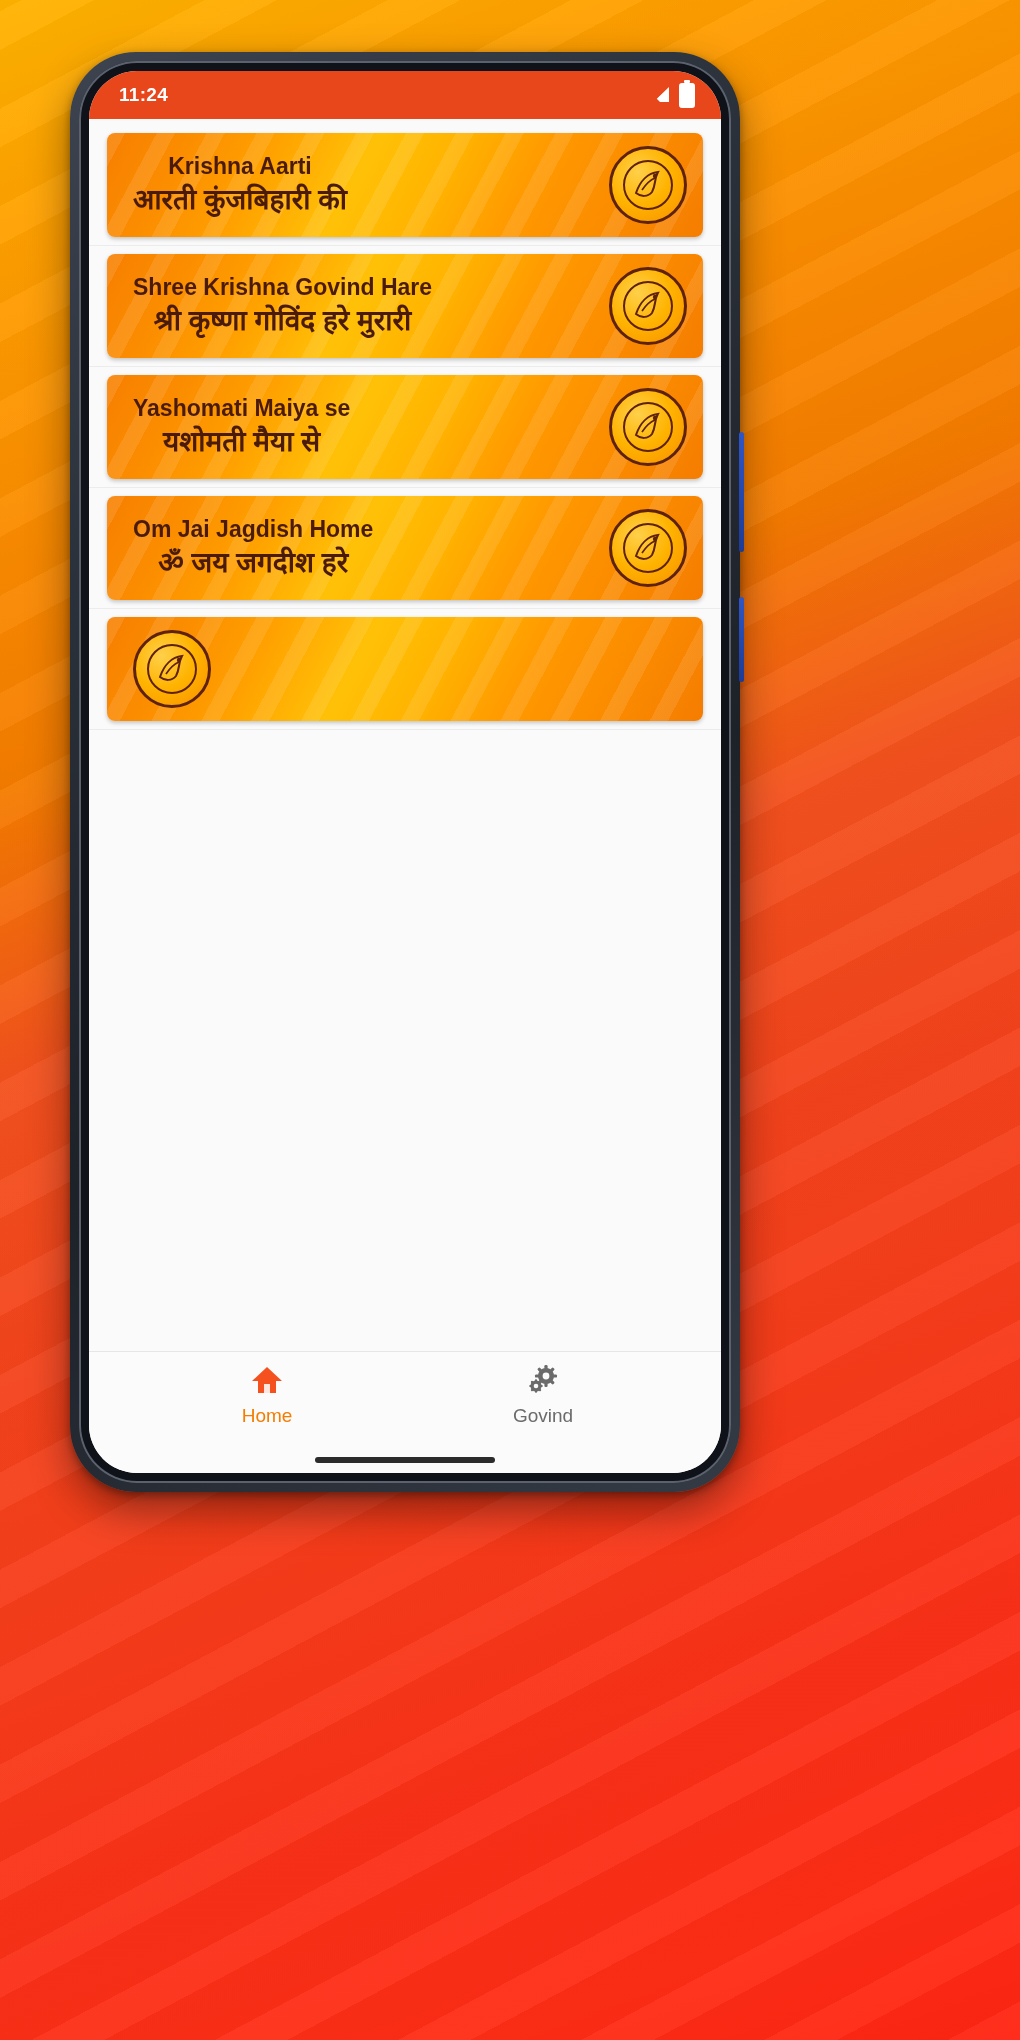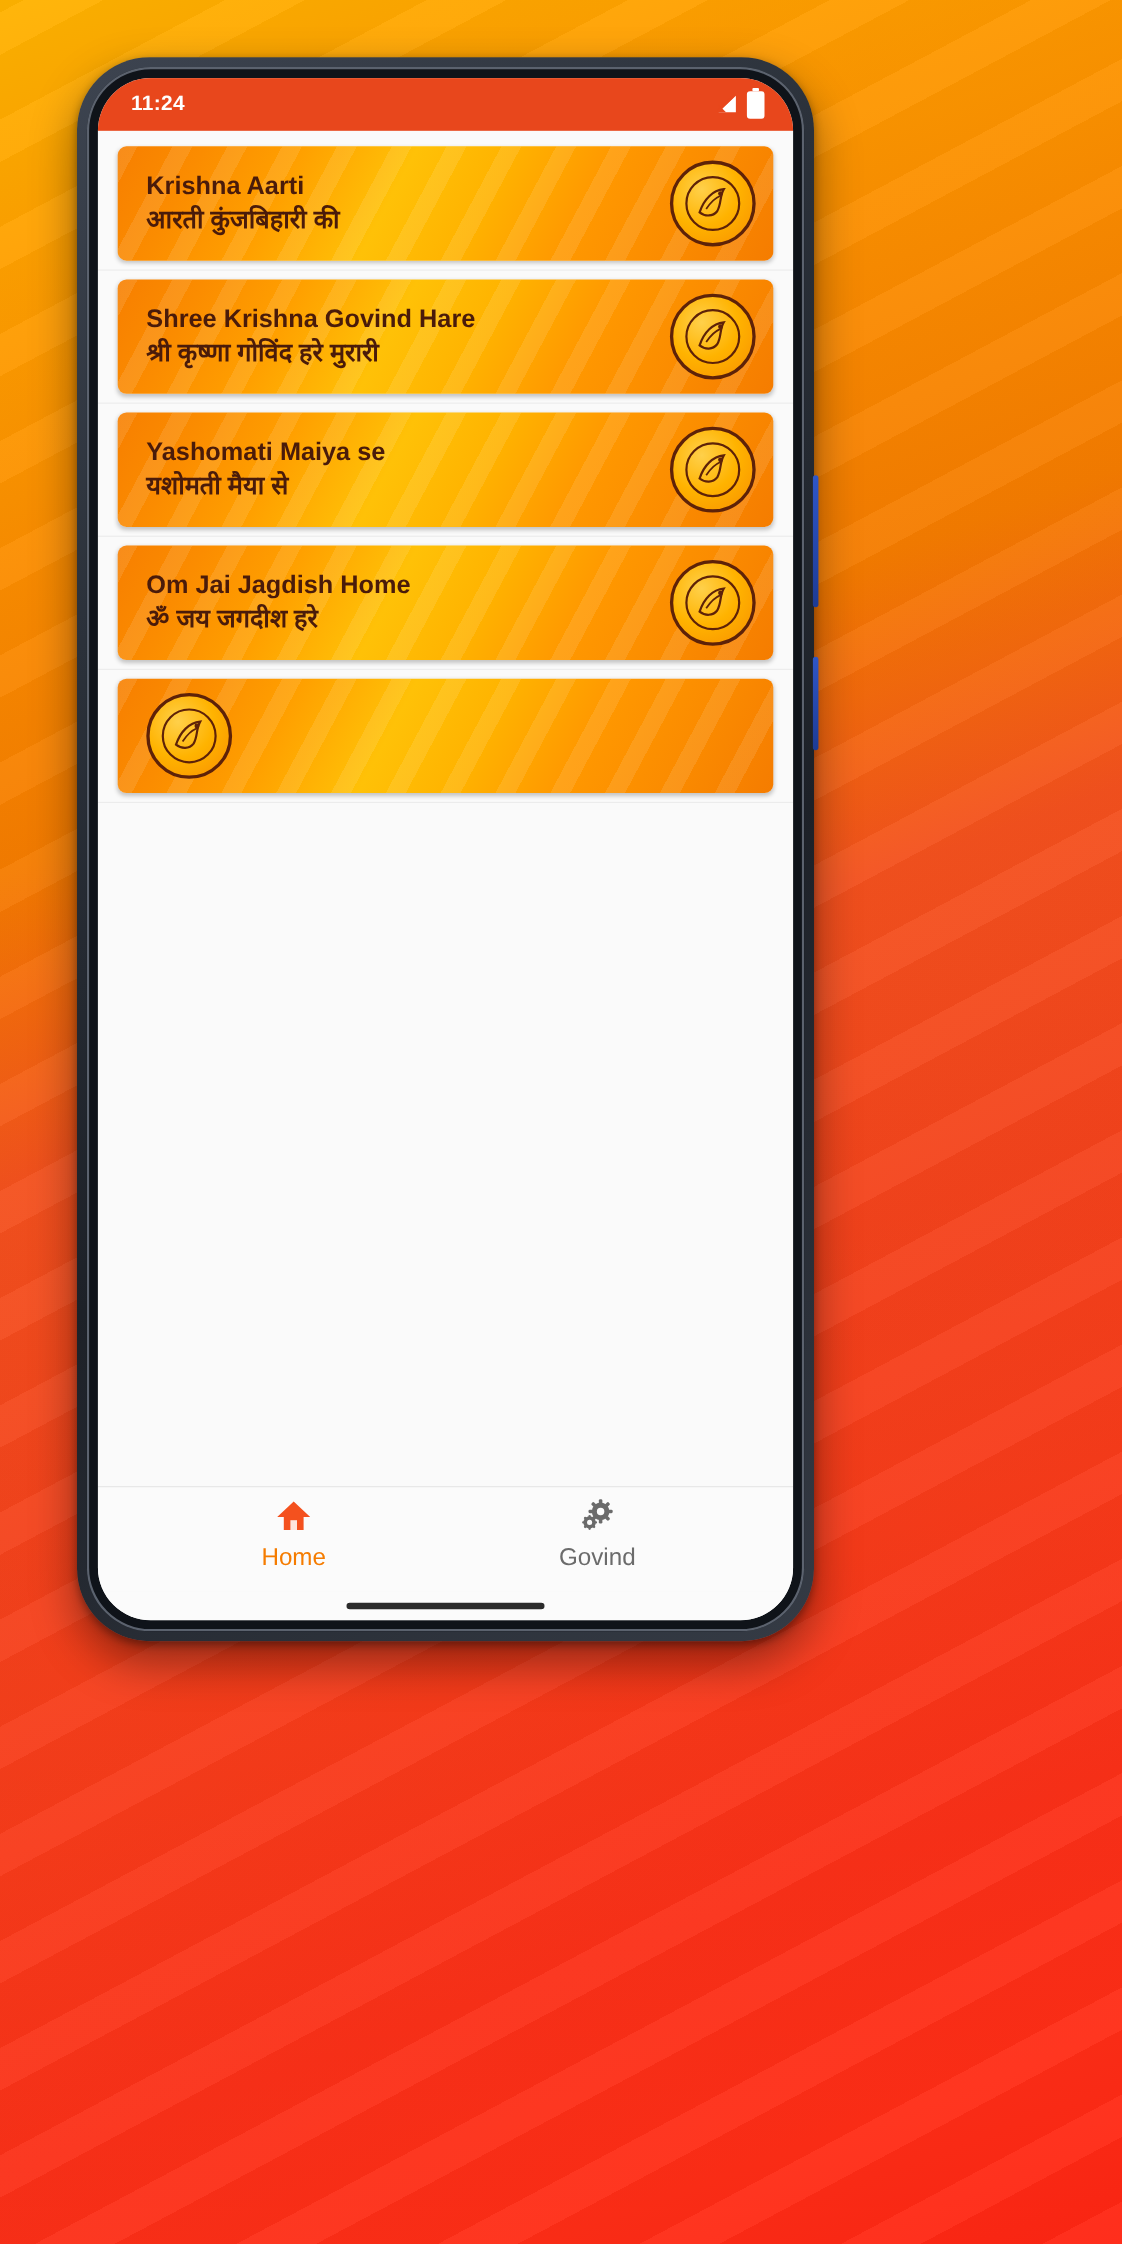--- a/index.html
+++ b/index.html
@@ -79,20 +79,21 @@
     position: absolute;
     left: 19px;
     top: 19px;
     width: 632px;
     height: 1402px;
     border-radius: 48px;
     overflow: hidden;
     background: #f5f5f5;
     display: flex;
     flex-direction: column;
+    text-align: center;
   }
 
   
   .statusbar {
     height: 48px;
     background: #e8471c;
     color: #ffffff;
     display: flex;
     align-items: center;
     justify-content: space-between;
@@ -180,21 +181,21 @@
     gap: 7px;
   }
   .title-en {
     font-size: 23px;
     font-weight: bold;
     color: #4a1b0a;
     line-height: 1;
     white-space: nowrap;
   }
   .title-hi {
-    font-size: 23px;
+    font-size: 28px;
     font-weight: bold;
     color: #4a1b0a;
     line-height: 1.1;
     white-space: nowrap;
   }
   .card-badge {
     position: relative;
     z-index: 2;
     width: 78px;
     height: 78px;
@@ -222,21 +223,21 @@
     box-sizing: border-box;
   }
   .nav-item {
     display: flex;
     flex-direction: column;
     align-items: center;
     gap: 6px;
     width: 150px;
   }
   .nav-label {
-    font-size: 22px;
+    font-size: 19px;
     line-height: 1;
   }
   .nav-item.active .nav-label { color: #f57c00; }
   .nav-item.inactive .nav-label { color: #6b6b6b; }
 
   .gesture-bar-wrap {
     flex: 0 0 auto;
     height: 26px;
     background: #fbfbfb;
     display: flex;

